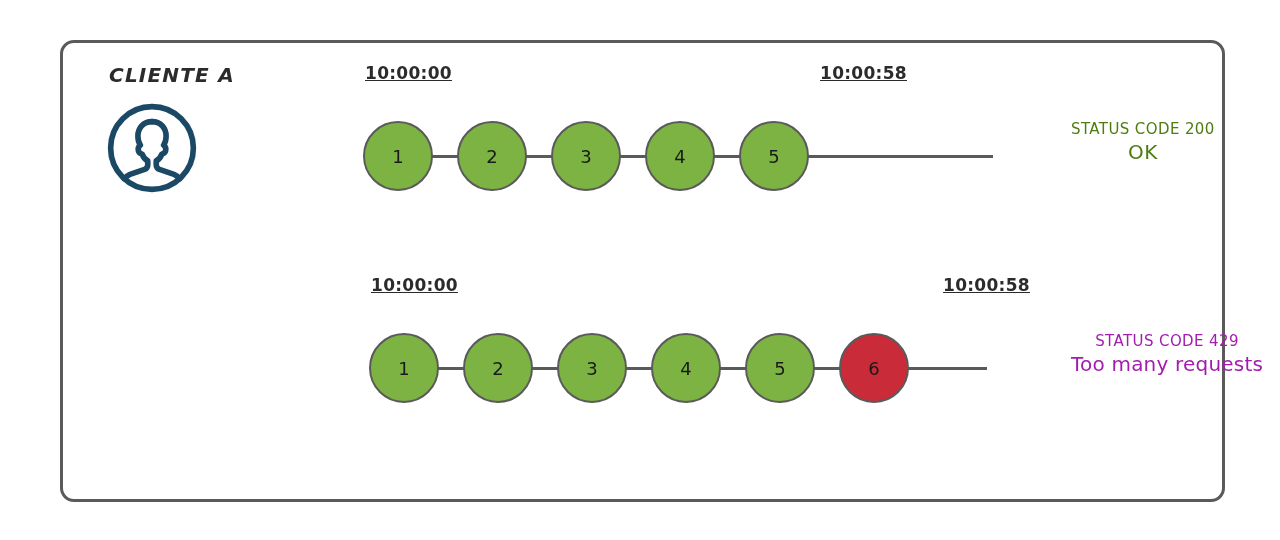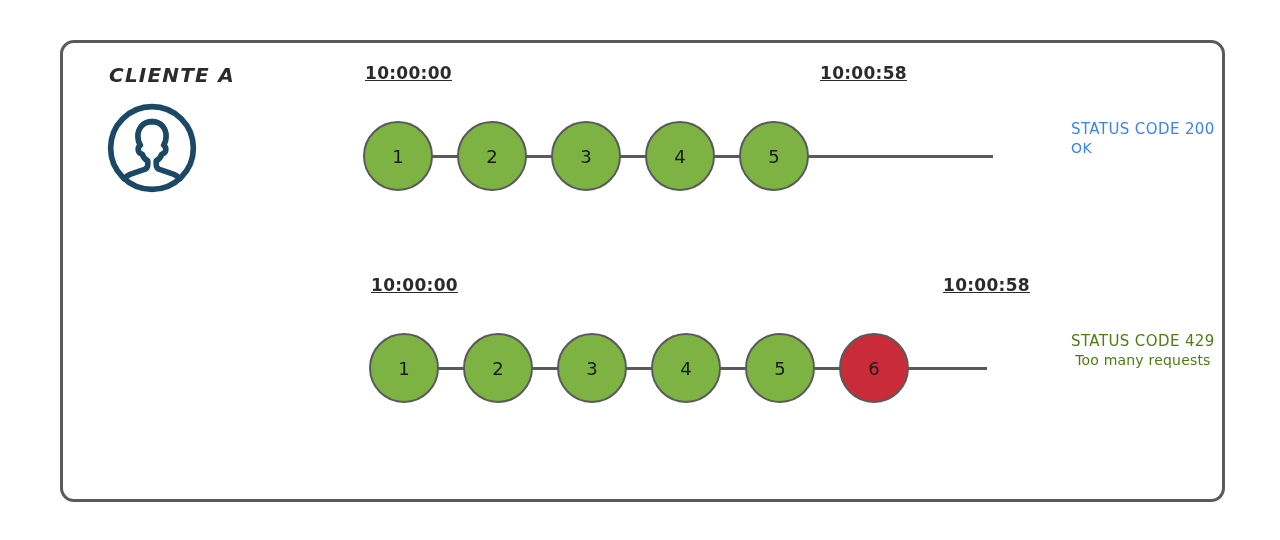--- a/index.html
+++ b/index.html
@@ -129,23 +129,23 @@
 
   .status-text {
     position: absolute;
     top: 56px;
     font-family: "DejaVu Sans", sans-serif;
     font-size: 15px;
     line-height: 1.35;
     letter-spacing: 0.4px;
     white-space: nowrap;
   }
-  .status-ok   { color: #3b82f6; }
-  .status-fail { color: #4d7c0f; text-align: center; }
-  .status-sub  { display: block; font-size: 14px; }
+  .status-ok   { color: #4d7c0f; text-align: center; }
+  .status-fail { color: #a21caf; text-align: center; }
+  .status-sub  { display: block; font-size: 20px; }
   .status-sub.sub-fail { letter-spacing: 0.2px; }
 </style>
 </head>
 <body>
 
 <div id="diagram-frame">
 
   <div class="client-row" id="client-row-a">
 
     <div class="client-identity">

